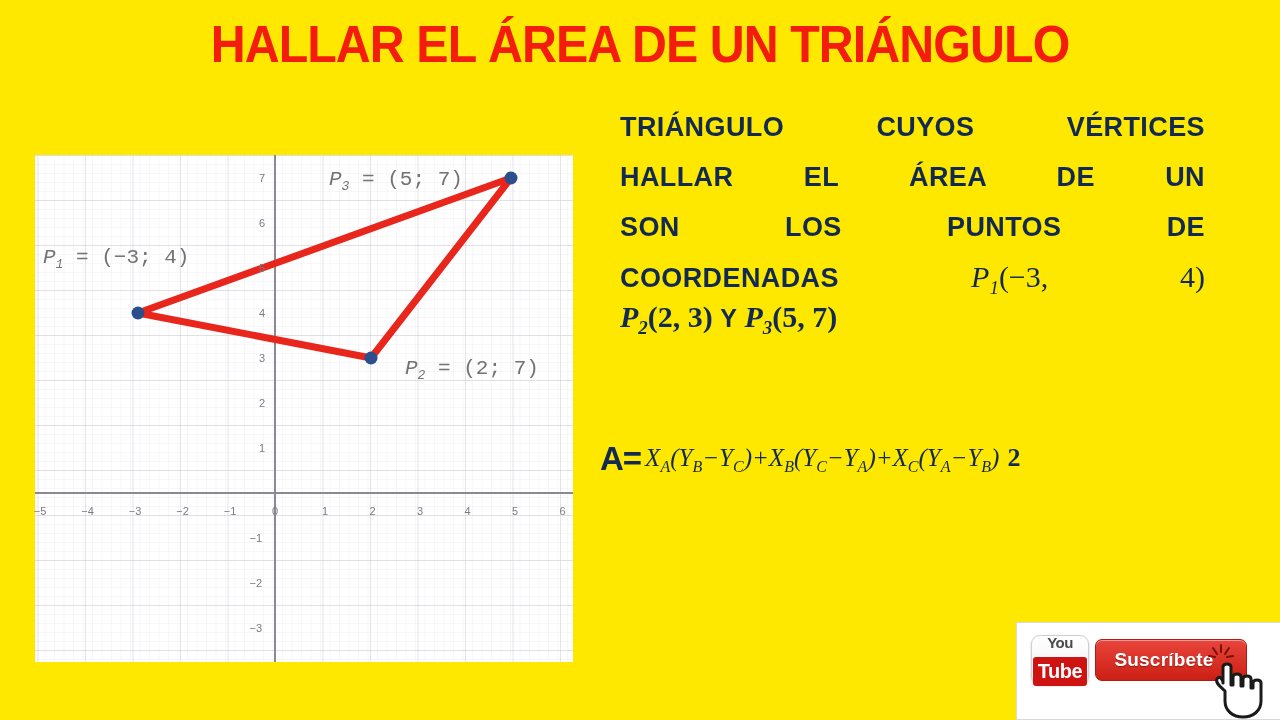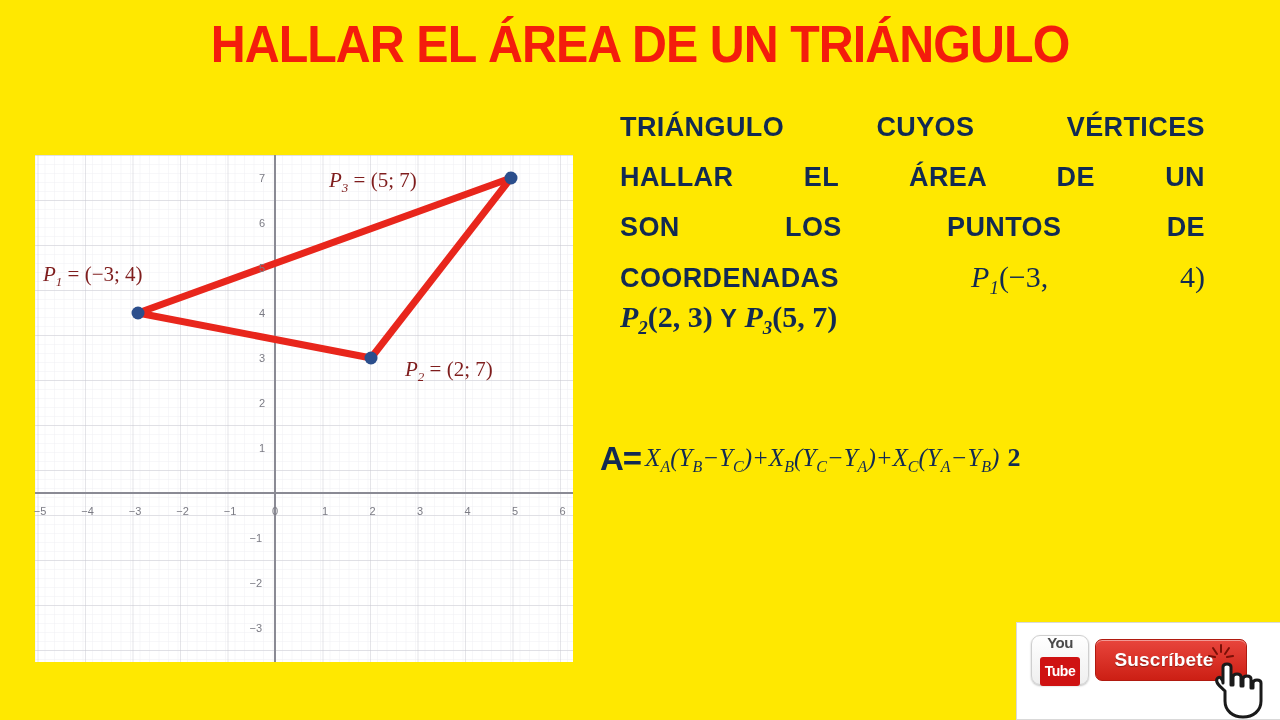--- a/index.html
+++ b/index.html
@@ -40,22 +40,22 @@
     font-size:11px;
     font-family:"Liberation Sans",sans-serif;
     text-align:center;
     white-space:nowrap;
   }
   .xlab{width:24px;}
   .ylab{width:24px;text-align:right;}
 
   .pt-label{
     position:absolute;
-    color:#7f1d1d;
-    font-family:Liberation Serif, serif;
+    color:#737373;
+    font-family:Liberation Mono, monospace;
     font-style:italic;
     font-size:21px;
     white-space:nowrap;
   }
   .pt-label .sub{
     font-size:13px;
     vertical-align:sub;
     font-style:italic;
   }
   .pt-label .up{font-style:normal;}
@@ -142,21 +142,21 @@
     align-items:center;justify-content:center;
     box-shadow:0 1px 2px rgba(0,0,0,.25);
   }
   .yt-you{
     color:#4b4b4b;font-weight:bold;font-size:15px;
     line-height:15px;font-family:"Liberation Sans",sans-serif;
     letter-spacing:-.5px;
   }
   .yt-tube{
     background:#cf1212;color:#ffffff;font-weight:bold;
-    font-size:14px;line-height:15px;padding:7px 5px;
+    font-size:20px;line-height:15px;padding:7px 5px;
     border-radius:3px;margin-top:7px;
     font-family:"Liberation Sans",sans-serif;letter-spacing:-.5px;
   }
   .yt-btn{
     margin-left:6px;
     width:150px;height:40px;
     background:linear-gradient(#e8453c,#cc1f14);
     border-radius:7px;
     border:1px solid #b01a10;
     display:flex;align-items:center;justify-content:center;
@@ -229,21 +229,21 @@
     <div class="axis-label ylab" style="left:206px;top:62px;">6</div>
     <div class="axis-label ylab" style="left:206px;top:107px;">5</div>
     <div class="axis-label ylab" style="left:206px;top:152px;">4</div>
     <div class="axis-label ylab" style="left:206px;top:197px;">3</div>
     <div class="axis-label ylab" style="left:206px;top:242px;">2</div>
     <div class="axis-label ylab" style="left:206px;top:287px;">1</div>
     <div class="axis-label ylab" style="left:203px;top:377px;">−1</div>
     <div class="axis-label ylab" style="left:203px;top:422px;">−2</div>
     <div class="axis-label ylab" style="left:203px;top:467px;">−3</div>
 
-    <div class="pt-label" style="left:8px;top:107px;">
+    <div class="pt-label" style="left:8px;top:91px;">
       <span>P</span><span class="sub">1</span>
       <span class="up">= (−3; 4)</span>
     </div>
     <div class="pt-label" style="left:370px;top:202px;">
       <span>P</span><span class="sub">2</span>
       <span class="up">= (2; 7)</span>
     </div>
     <div class="pt-label" style="left:294px;top:13px;">
       <span>P</span><span class="sub">3</span>
       <span class="up">= (5; 7)</span>

